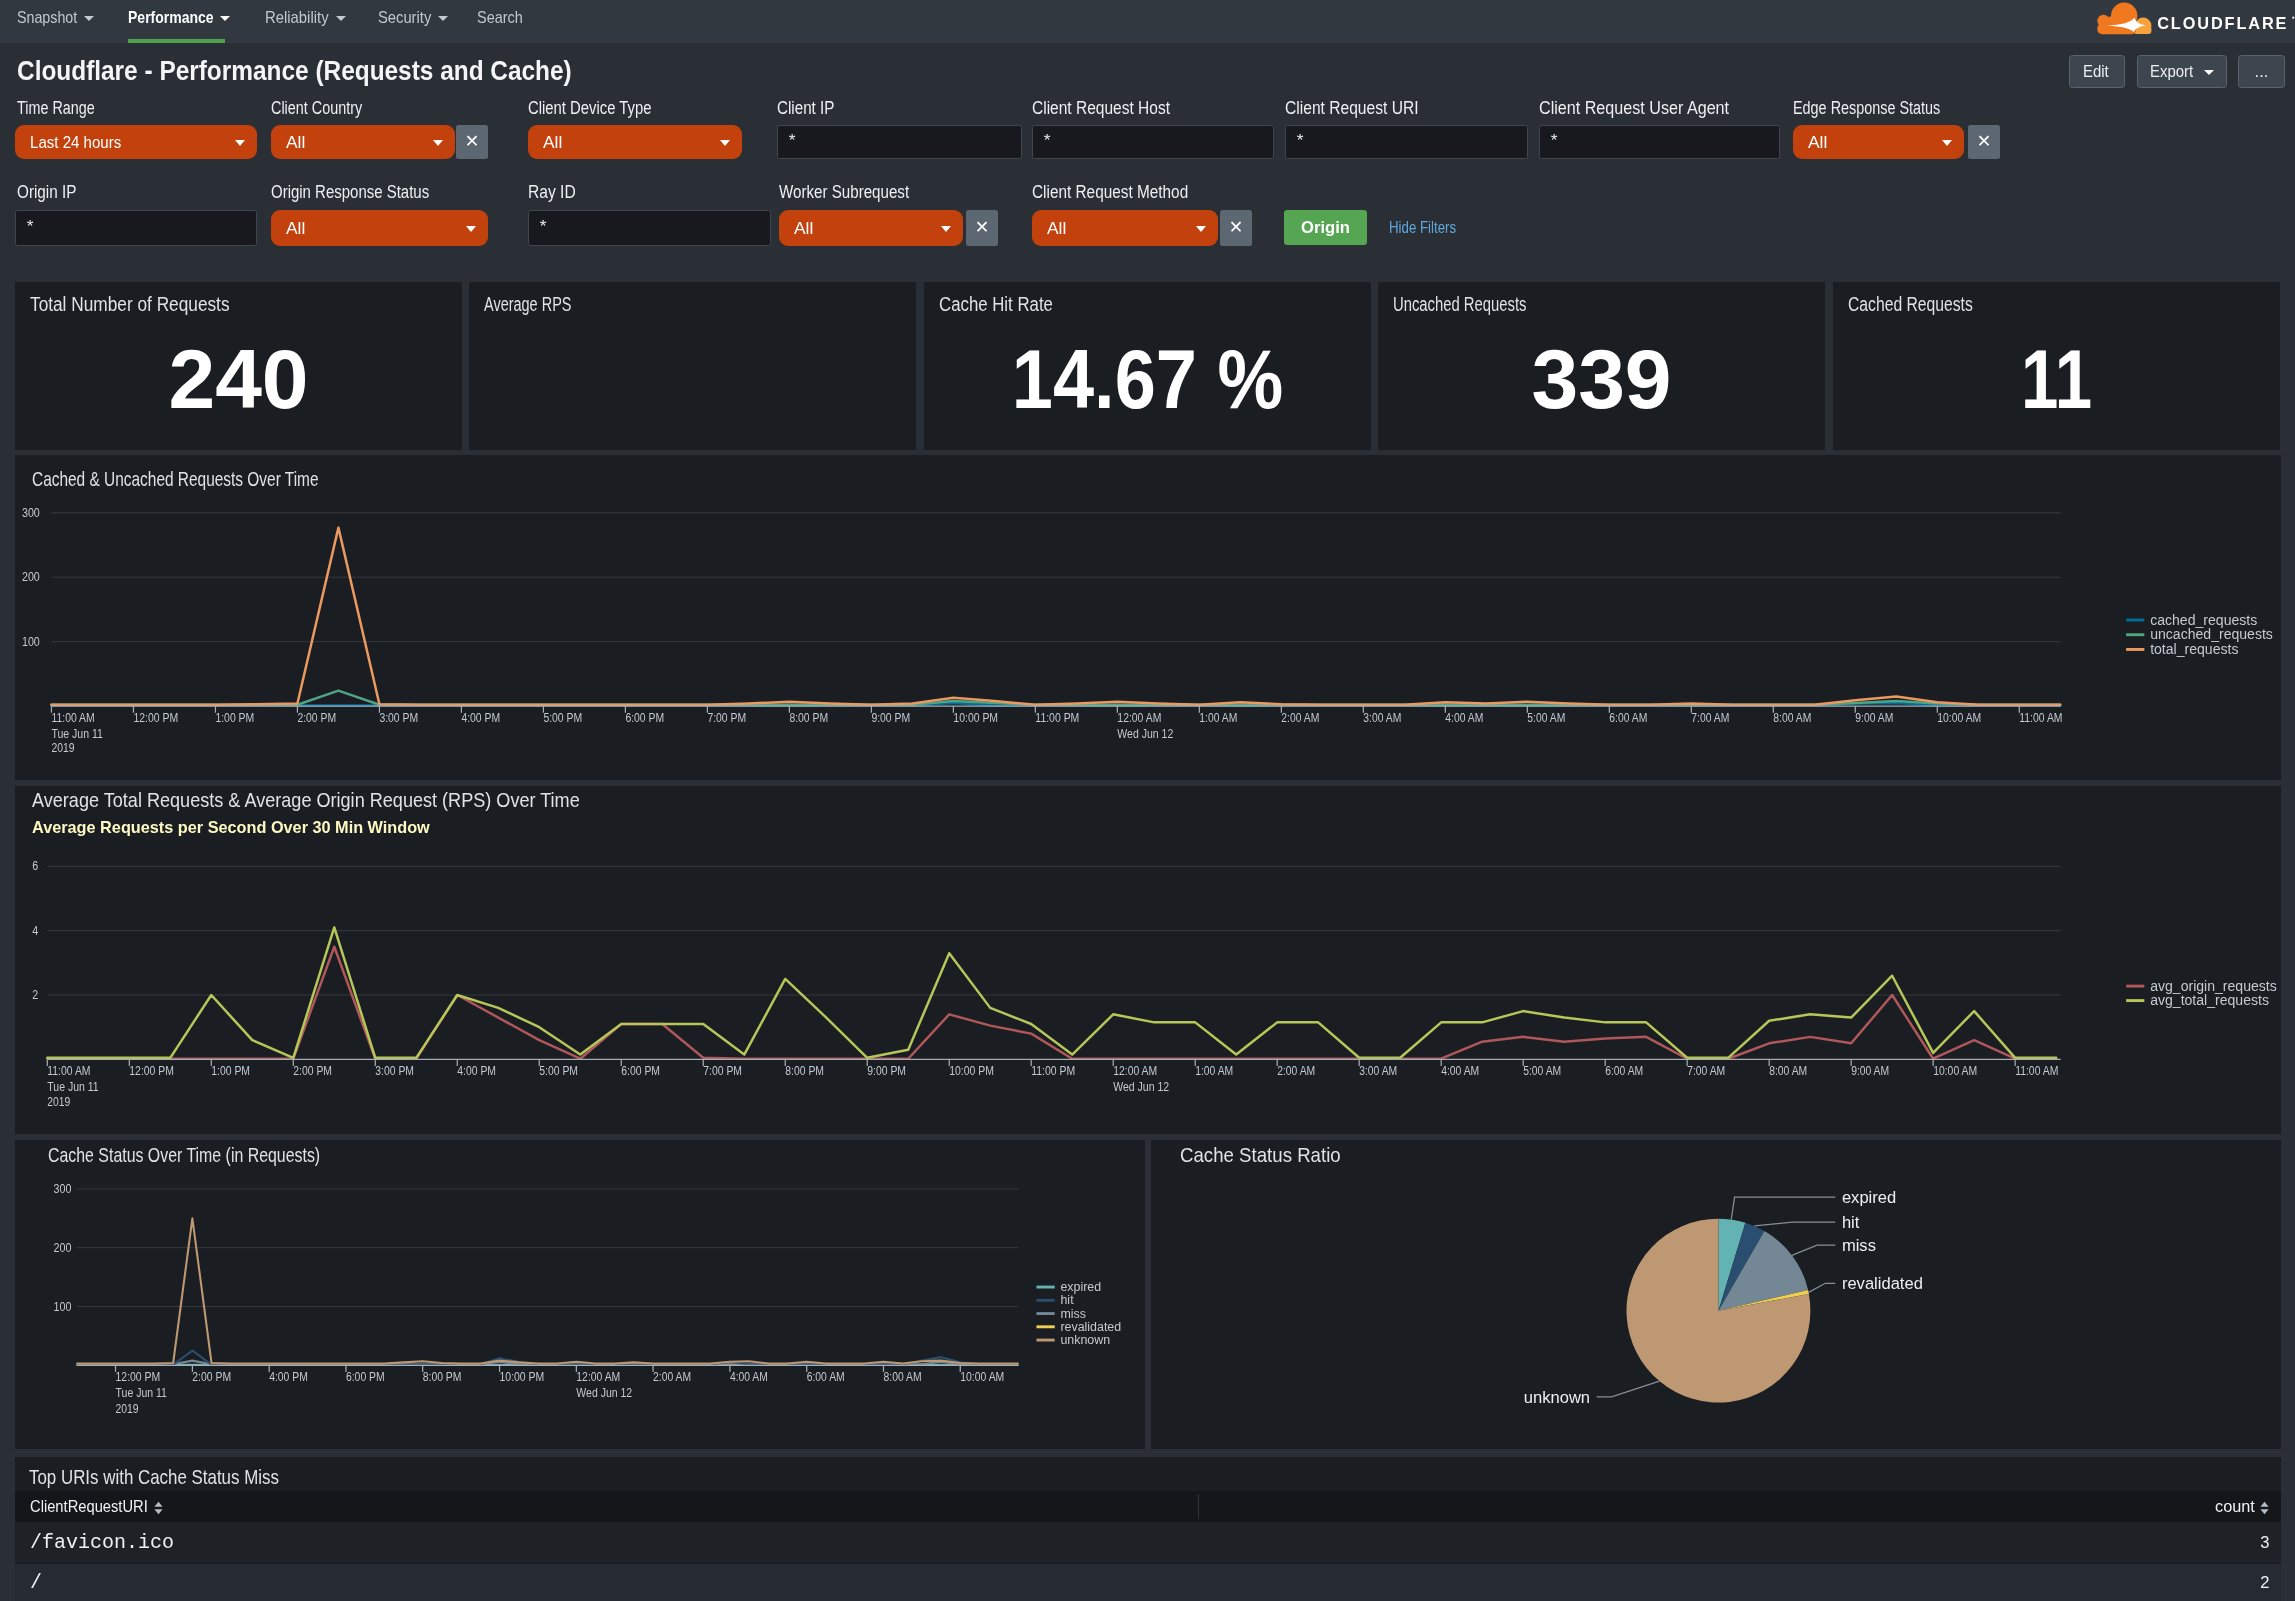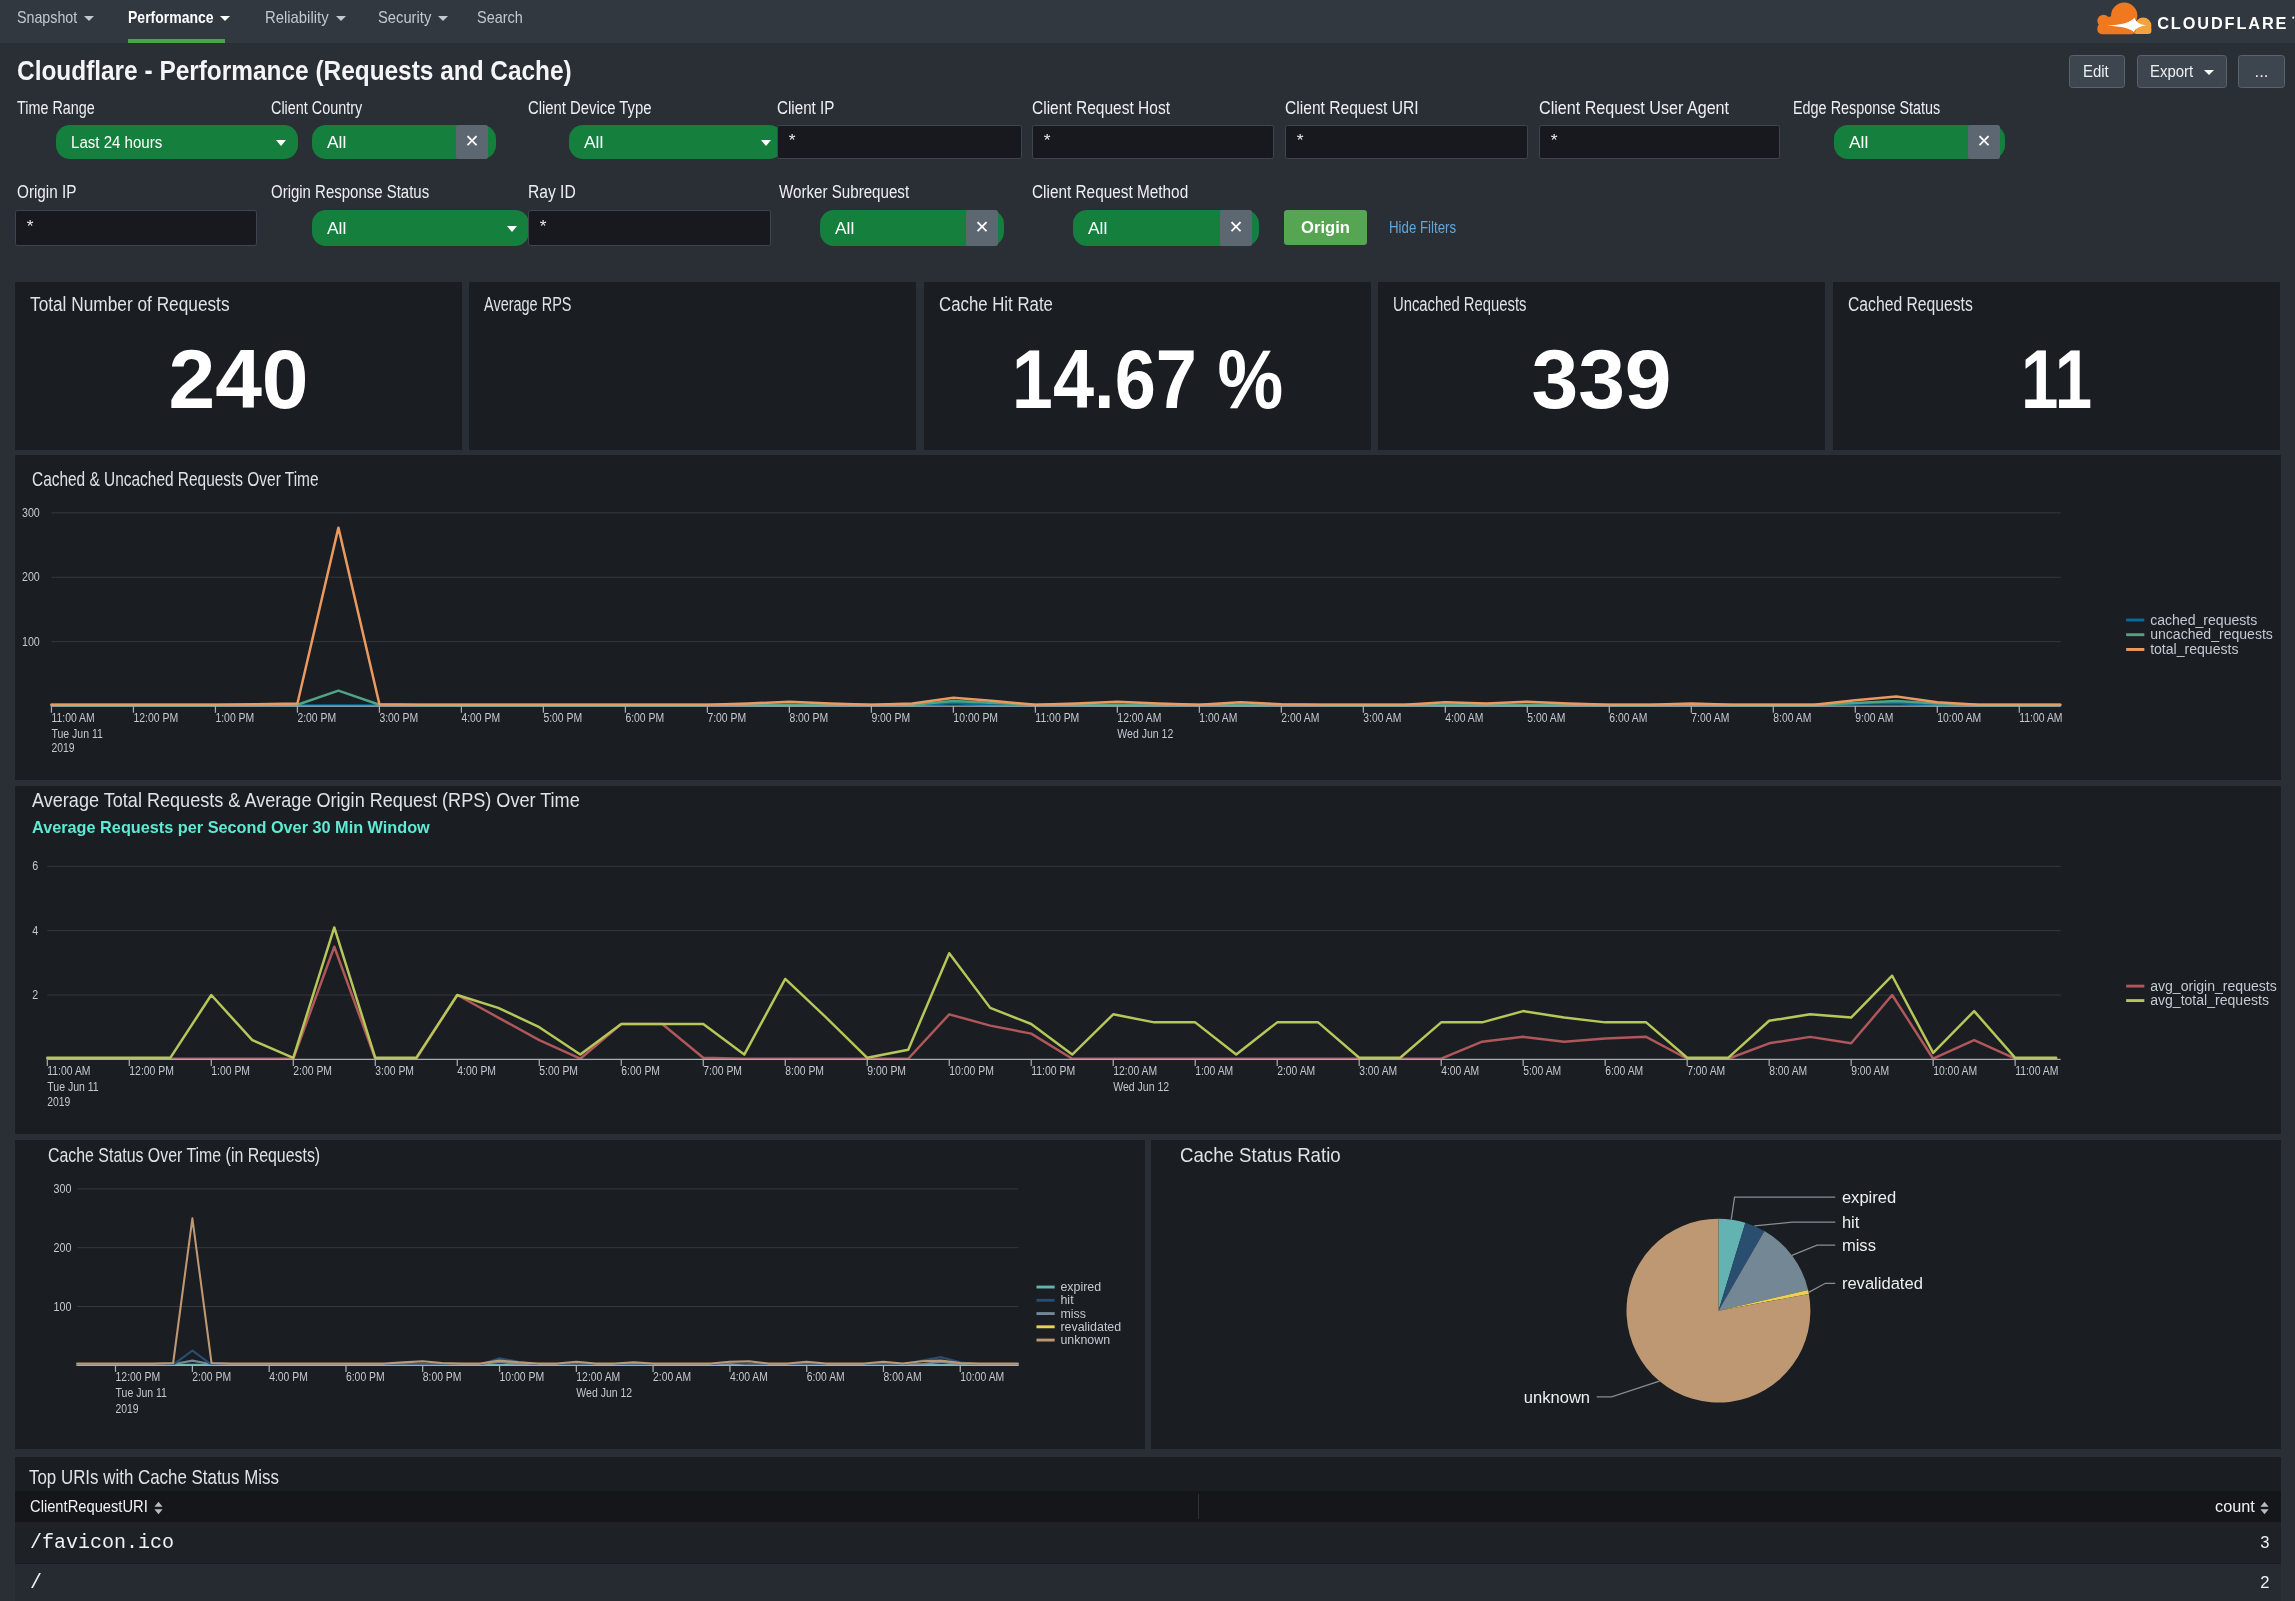--- a/index.html
+++ b/index.html
@@ -6,22 +6,22 @@
 #nav { position:absolute; left:0; top:0; width:100%; height:43px; background:#323840;text-align:right; }
 .tab { position:absolute; top:0; height:36px; line-height:36px; font-size:16.6px; color:#c2c9d0; white-space:nowrap; }
 .tcaret { display:inline-block; width:0; height:0; border-left:5px solid transparent;
   border-right:5px solid transparent; border-top:5.8px solid #c2c9d0; margin-left:6.6px; vertical-align:middle; }
 .greenline { position:absolute; left:128px; top:39px; width:97px; height:4.1px; background:#4ea24e; }
 #dtitle { position:absolute; left:16.6px; top:56px; font-size:27px; font-weight:bold; color:#f3f5f7;
   transform:scaleX(0.904); transform-origin:left top; white-space:nowrap; }
 .hbtn { position:absolute; top:55px; height:33px; background:#3d454e; border:0.8px solid #5a636c;
   border-radius:3.3px; color:#eef1f3; font-size:16.6px; text-align:center; line-height:31px; }
 .flab { position:absolute; font-size:18px; line-height:19px; color:#edf0f2; white-space:nowrap; }
-.dd { position:absolute; background:#15803d; border-radius:14px; color:#ffffff;
-  font-size:17.4px; padding-left:15px;margin-left:41px; }
+.dd { position:absolute; background:#c2410c; border-radius:9px; color:#ffffff;
+  font-size:17.4px; padding-left:15px; }
 .caret { position:absolute; right:11.6px; top:50%; margin-top:-2.5px; width:0; height:0;
   border-left:5.8px solid transparent; border-right:5.8px solid transparent; border-top:6.6px solid #ffffff; }
 .xbtn { position:absolute; width:32px; background:#5d6771; border-radius:2.5px;
   color:#ffffff; font-size:17.4px; text-align:center; }
 .tin { position:absolute; background:#17191e; border:1.2px solid #40464e;
   border-radius:2.5px; color:#e8ebee; font-size:17.4px; padding-left:10.8px; }
 #submit { position:absolute; left:1284px; top:210px; width:83px; height:35px; background:#56a552;
   border-radius:3.3px; color:#fff; font-size:16.6px; font-weight:bold; text-align:center; line-height:35px; }
 #hidef { position:absolute; left:1389px; top:218px; font-size:16.6px; color:#62a7dc;
   transform:scaleX(0.8); transform-origin:left top; }
@@ -176,21 +176,21 @@
       <line x1="2549" y1="199.0" x2="2571" y2="199.0" stroke="#006d9c" stroke-width="3.5"></line>
       <text x="2578" y="204.5" fill="#c3cad1" font-size="17">cached_requests</text>
       <line x1="2549" y1="216.8" x2="2571" y2="216.8" stroke="#4fa484" stroke-width="3.5"></line>
       <text x="2578" y="222.3" fill="#c3cad1" font-size="17">uncached_requests</text>
       <line x1="2549" y1="234.6" x2="2571" y2="234.6" stroke="#ec9960" stroke-width="3.5"></line>
       <text x="2578" y="240.1" fill="#c3cad1" font-size="17">total_requests</text>
     </svg>
   </div>
 <div class="panel" style="left:15px;top:786px;width:2266px;height:348px">
     <div class="ctitle" style="left:16.6px;top:2.5px;font-size:21px"><span style="display:inline-block;transform:scaleX(0.861);transform-origin:left center;white-space:nowrap">Average Total Requests &amp; Average Origin Request (RPS) Over Time</span></div>
-    <div style="position:absolute;left:16.6px;top:32px;font-size:16.6px;font-weight:bold;color:#5eead4;white-space:nowrap"><span style="display:inline-block;transform:scaleX(0.980);transform-origin:left center;white-space:nowrap">Average Requests per Second Over 30 Min Window</span></div>
+    <div style="position:absolute;left:16.6px;top:32px;font-size:16.6px;font-weight:bold;color:#fef9c3;white-space:nowrap"><span style="display:inline-block;transform:scaleX(0.980);transform-origin:left center;white-space:nowrap">Average Requests per Second Over 30 Min Window</span></div>
     <svg width="2266" height="348" style="position:absolute;left:0;top:0" viewBox="0 0 2736 420">
       <line x1="39.0" y1="252.3" x2="2470" y2="252.3" stroke="#3a3f45" stroke-width="1"></line>
       <text x="28" y="257.3" fill="#c3cad1" font-size="14.5" text-anchor="end" textLength="7.2" lengthAdjust="spacingAndGlyphs">2</text>
       <line x1="39.0" y1="174.6" x2="2470" y2="174.6" stroke="#3a3f45" stroke-width="1"></line>
       <text x="28" y="179.6" fill="#c3cad1" font-size="14.5" text-anchor="end" textLength="7.2" lengthAdjust="spacingAndGlyphs">4</text>
       <line x1="39.0" y1="96.9" x2="2470" y2="96.9" stroke="#3a3f45" stroke-width="1"></line>
       <text x="28" y="101.89999999999998" fill="#c3cad1" font-size="14.5" text-anchor="end" textLength="7.2" lengthAdjust="spacingAndGlyphs">6</text>
       <polyline points="39.0,329.2 88.5,329.2 138.0,329.2 187.5,329.2 237.0,329.2 286.5,329.2 336.0,329.2 385.5,194.0 435.0,329.2 484.5,329.2 534.0,252.3 583.5,279.5 633.0,306.7 682.5,329.2 732.0,287.3 781.5,287.3 831.0,328.1 880.5,329.2 930.0,329.2 979.5,329.2 1029.0,329.2 1078.5,329.2 1128.0,275.6 1177.5,289.2 1227.0,298.9 1276.5,329.2 1326.0,329.2 1375.5,329.2 1425.0,329.2 1474.5,329.2 1524.0,329.2 1573.5,329.2 1623.0,329.2 1672.5,329.2 1722.0,329.2 1771.5,308.6 1821.0,302.8 1870.5,308.6 1920.0,304.7 1969.5,302.8 2019.0,329.2 2068.5,329.2 2118.0,310.6 2167.5,302.8 2217.0,310.6 2266.5,252.3 2316.0,329.2 2365.5,306.7 2415.0,329.2 2464.5,329.2" fill="none" stroke="#af575a" stroke-width="3" stroke-linejoin="round" stroke-linecap="round"></polyline>
       <polyline points="39.0,328.1 88.5,328.1 138.0,328.1 187.5,328.1 237.0,252.3 286.5,306.7 336.0,328.1 385.5,170.7 435.0,328.1 484.5,328.1 534.0,252.3 583.5,267.8 633.0,291.1 682.5,324.2 732.0,287.3 781.5,287.3 831.0,287.3 880.5,324.2 930.0,232.9 979.5,279.5 1029.0,328.1 1078.5,318.3 1128.0,201.8 1177.5,267.8 1227.0,287.3 1276.5,324.2 1326.0,275.6 1375.5,285.3 1425.0,285.3 1474.5,324.2 1524.0,285.3 1573.5,285.3 1623.0,328.1 1672.5,328.1 1722.0,285.3 1771.5,285.3 1821.0,271.7 1870.5,279.5 1920.0,285.3 1969.5,285.3 2019.0,328.1 2068.5,328.1 2118.0,283.4 2167.5,275.6 2217.0,279.5 2266.5,229.0 2316.0,322.2 2365.5,271.7 2415.0,328.1 2464.5,328.1" fill="none" stroke="#b6c75a" stroke-width="3" stroke-linejoin="round" stroke-linecap="round"></polyline>
       <line x1="39.0" y1="330.0" x2="2470" y2="330.0" stroke="#a7adb3" stroke-width="1.5"></line>

